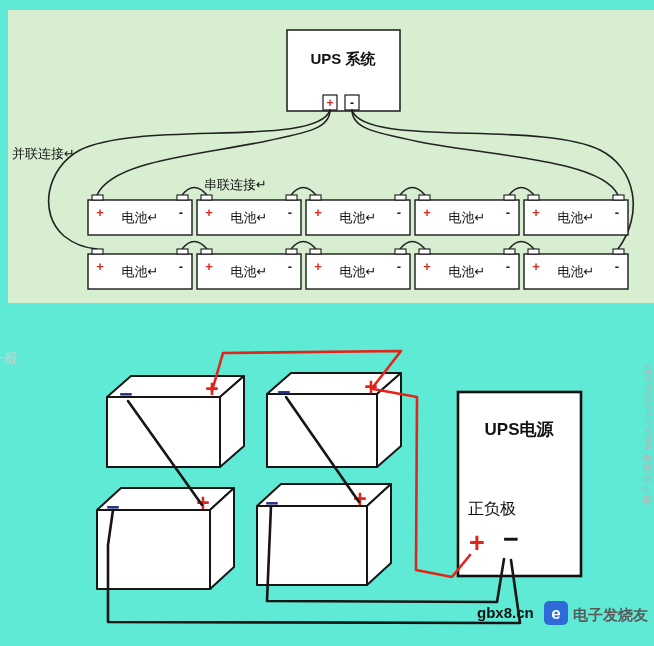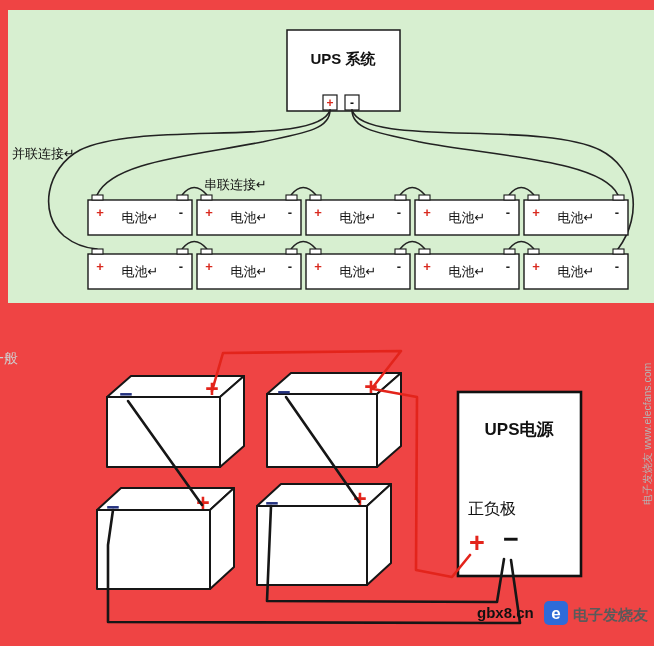--- a/index.html
+++ b/index.html
@@ -1,16 +1,16 @@
 <!DOCTYPE html>
 <html><head>
 <meta charset="utf-8">
 <style>
   html,body{margin:0;padding:0;background:#ffffff;}
-  #stage{position:relative;width:654px;height:646px;background:#ef4444;overflow:hidden;
+  #stage{position:relative;width:654px;height:646px;background:#5eead4;overflow:hidden;
          font-family:"Liberation Sans","DejaVu Sans",sans-serif;}
   svg{position:absolute;left:0;display:block;}
   #top-svg{top:0;}
   #bottom-svg{top:305px;}
   text{font-family:"Liberation Sans","DejaVu Sans",sans-serif;}
 
   
   .green-panel{fill:#d7efd0;}
   .box{fill:#ffffff;stroke:#1a1a1a;stroke-width:1.5;}
   .termbox{fill:#ffffff;stroke:#1a1a1a;stroke-width:1.2;}

